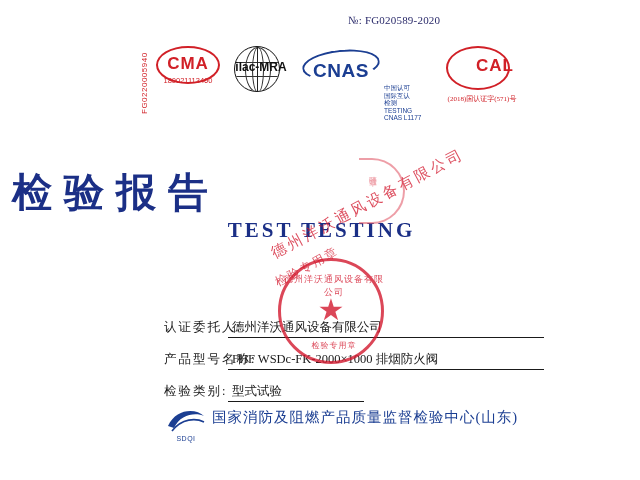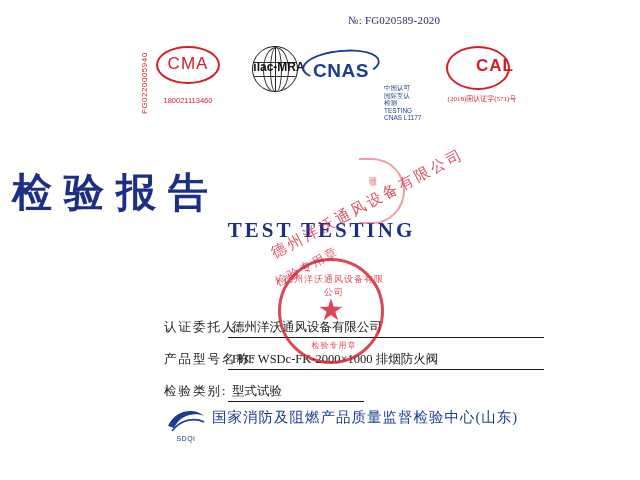--- a/index.html
+++ b/index.html
@@ -80,41 +80,41 @@
     border-radius: 50%;
     box-sizing: border-box;
   }
   .cma .cma-text {
     position: absolute;
     left: 0;
     top: 10px;
     width: 72px;
     text-align: center;
     font-family: "Liberation Sans", sans-serif;
-    font-weight: normal;
+    font-weight: bold;
     font-size: 17px;
     color: #d12027;
     letter-spacing: 1px;
   }
   .cma .cma-num {
     position: absolute;
     left: 0;
-    top: 52px;
+    top: 32px;
     width: 72px;
     text-align: center;
     font-family: "Liberation Sans", sans-serif;
     font-size: 7.5px;
     color: #d12027;
     letter-spacing: 0px;
   }
 
   
   .ilac {
     position: absolute;
-    left: 96px;
+    left: 78px;
     top: 0px;
     width: 62px;
     height: 50px;
   }
   .ilac .globe {
     position: absolute;
     left: 4px;
     top: 2px;
     width: 46px;
     height: 46px;

